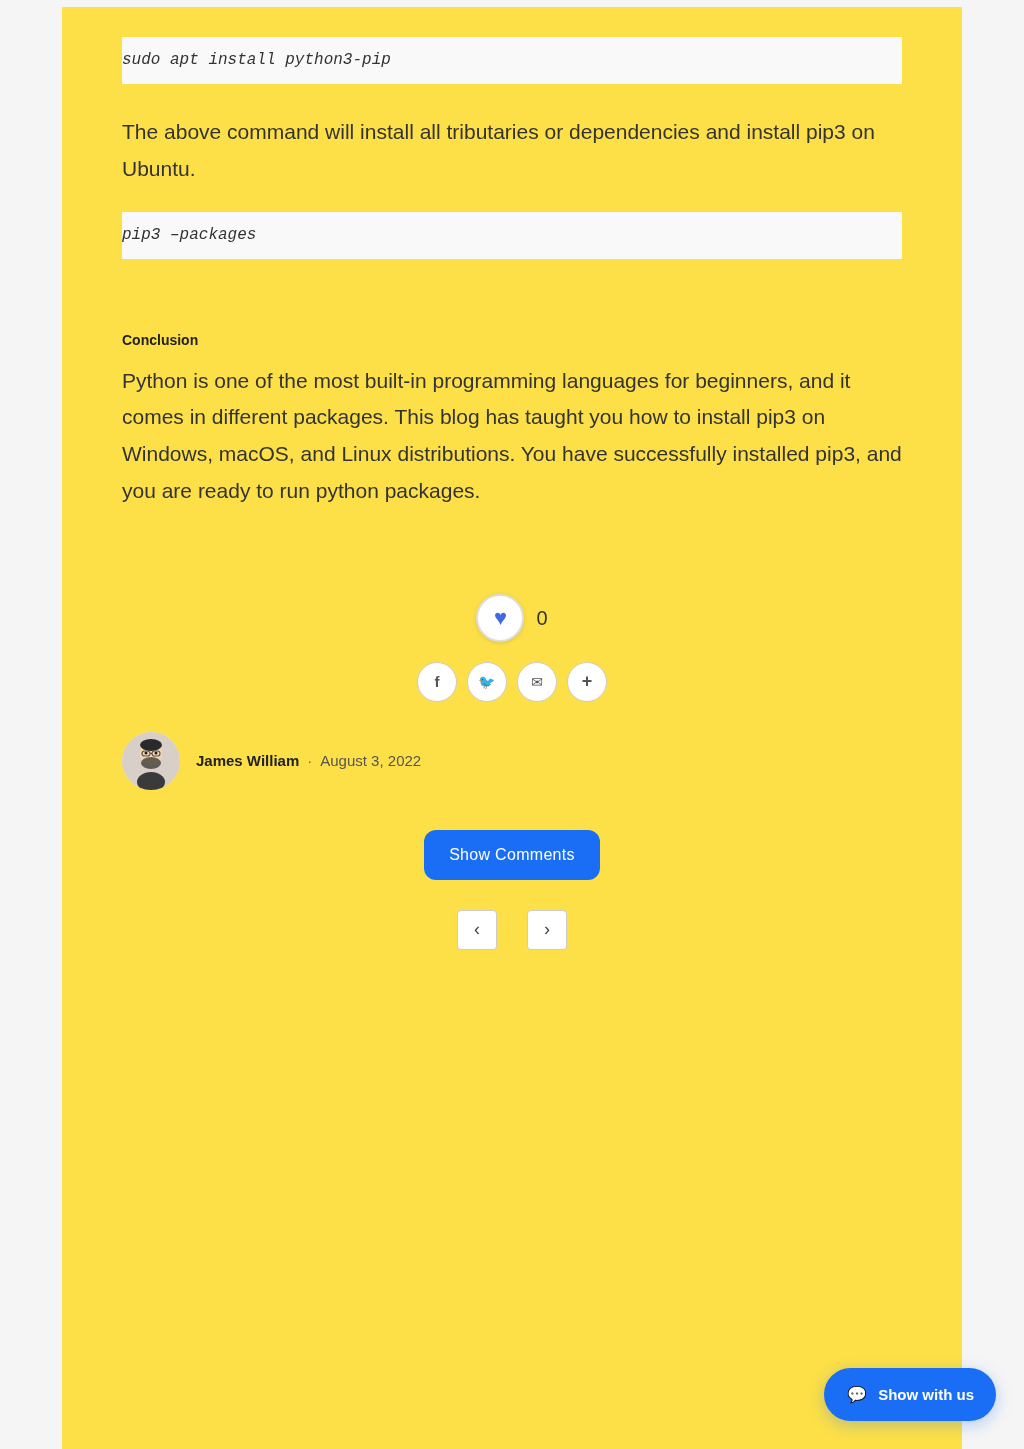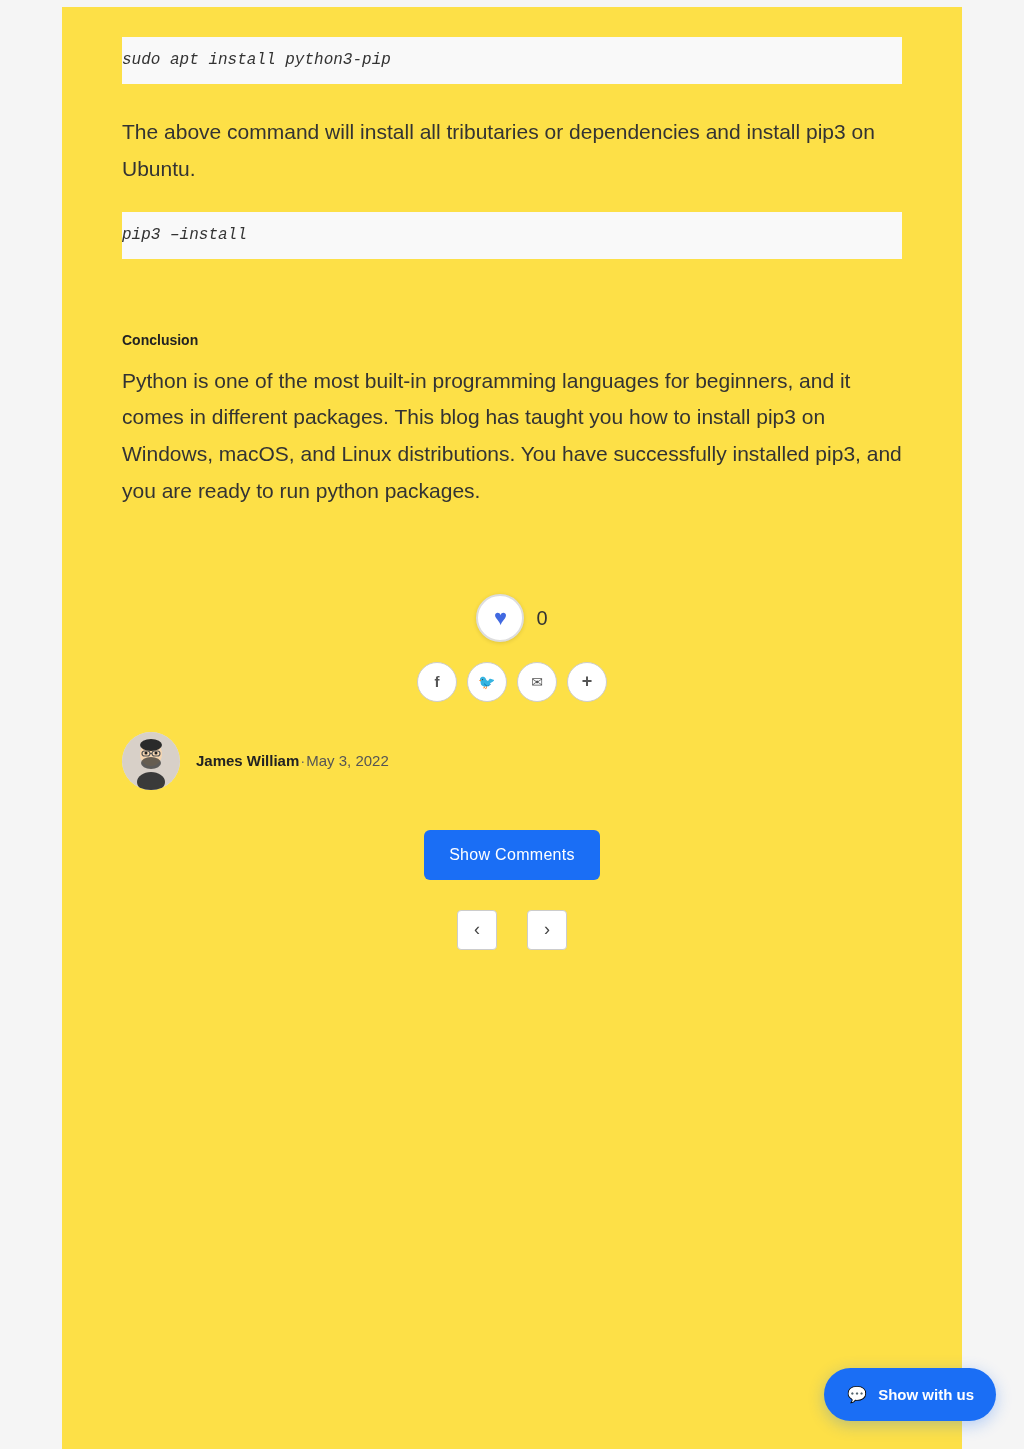--- a/index.html
+++ b/index.html
@@ -134,21 +134,21 @@
       align-items: center;
       justify-content: center;
     }
 
     .author-info {
       font-family: Arial, Helvetica, sans-serif;
       font-size: 15px;
       color: #333;
       display: flex;
       align-items: center;
-      gap: 1px;
+      gap: 8px;
     }
 
     .author-name {
       font-weight: bold;
       color: #222;
     }
 
     .author-dot {
       color: #666;
     }
@@ -161,21 +161,21 @@
     .comments-area {
       display: flex;
       justify-content: center;
       margin: 20px 0 30px 0;
     }
 
     .show-comments-btn {
       background: #1a6ef5;
       color: #fff;
       border: none;
-      border-radius: 6px;
+      border-radius: 12px;
       padding: 16px 25px;
       font-size: 16px;
       font-family: Arial, Helvetica, sans-serif;
       cursor: pointer;
       letter-spacing: 0.3px;
     }
 
     
     .pagination-area {
       display: flex;
@@ -240,21 +240,21 @@
 <div class="page-wrapper">
 
   <div class="code-block">
     <span>sudo apt install python3-pip</span>
   </div>
 
   <p class="body-text">The above command will install all tributaries or dependencies and install pip3 on Ubuntu.</p>
 
 
   <div class="code-block">
-    <span>pip3 –install</span>
+    <span>pip3 –packages</span>
   </div>
 
   <div class="divider-space"></div>
 
   <p class="section-heading">Conclusion</p>
 
   <p class="body-text">Python is one of the most built-in programming languages for beginners, and it comes in different packages. This blog has taught you how to install pip3 on Windows, macOS, and Linux distributions. You have successfully installed pip3, and you are ready to run python packages.</p>
 
   <div class="divider-space"></div>
 
@@ -298,21 +298,21 @@
         <line x1="28" y1="21.5" x2="30" y2="21.5" stroke="#555" stroke-width="1.2"></line>
 
         <ellipse cx="29" cy="31" rx="10" ry="6" fill="#2a2a2a" opacity="0.7"></ellipse>
 
         <ellipse cx="29" cy="50" rx="14" ry="10" fill="#3a3a3a"></ellipse>
       </svg>
     </div>
     <div class="author-info">
       <span class="author-name">James William</span>
       <span class="author-dot">·</span>
-      <span class="author-date">May 3, 2022</span>
+      <span class="author-date">August 3, 2022</span>
     </div>
   </div>
 
   <div class="comments-area">
     <button class="show-comments-btn">Show Comments</button>
   </div>
 
   <div class="pagination-area">
     <button class="page-btn">‹</button>
     <button class="page-btn">›</button>

